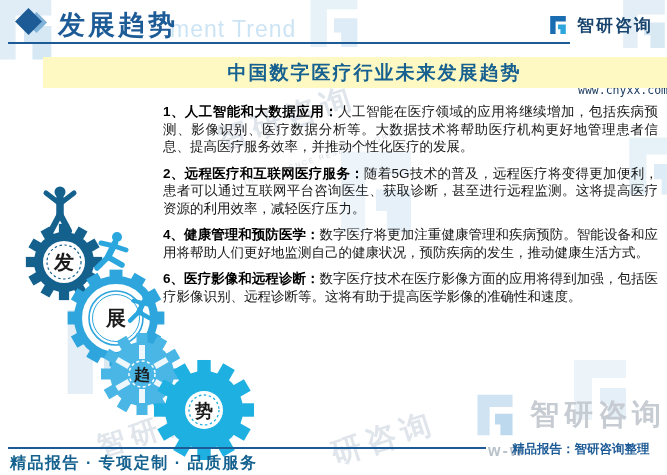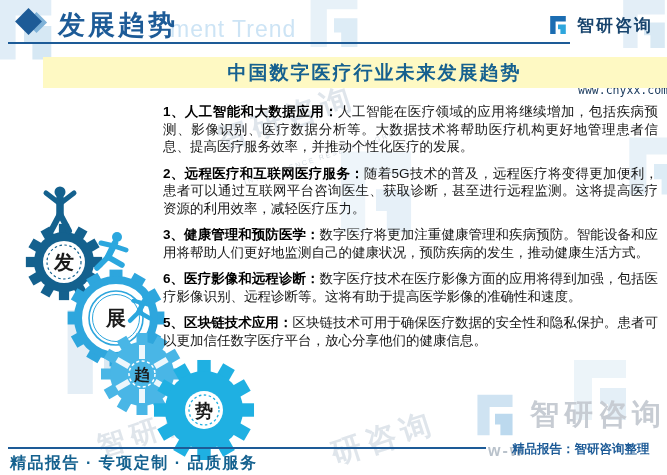--- a/index.html
+++ b/index.html
@@ -199,23 +199,22 @@
       <path d="M22 14 L34 18" stroke-width="5" fill="none"></path>
       <path d="M22 14 L9 11" stroke-width="5" fill="none"></path>
       <path d="M16 25 L30 33" stroke-width="5.5" fill="none"></path>
       <path d="M16 25 L5 36" stroke-width="5.5" fill="none"></path>
     </g>
   </svg>
 
   <div class="content">
     <p class="trend"><b>1、人工智能和大数据应用：</b><span>人工智能在医疗领域的应用将继续增加，包括疾病预测、影像识别、医疗数据分析等。大数据技术将帮助医疗机构更好地管理患者信息、提高医疗服务效率，并推动个性化医疗的发展。</span></p>
     <p class="trend"><b>2、远程医疗和互联网医疗服务：</b><span>随着5G技术的普及，远程医疗将变得更加便利，患者可以通过互联网平台咨询医生、获取诊断，甚至进行远程监测。这将提高医疗资源的利用效率，减轻医疗压力。</span></p>
-    <p class="trend"><b>3、健康管理和预防医学：</b><span>数字医疗将更加注重健康管理和疾病预防。智能设备和应用将帮助人们更好地监测自己的健康状况，预防疾病的发生，推动健康生活方式。</span></p>
+    <p class="trend"><b>4、健康管理和预防医学：</b><span>数字医疗将更加注重健康管理和疾病预防。智能设备和应用将帮助人们更好地监测自己的健康状况，预防疾病的发生，推动健康生活方式。</span></p>
     <p class="trend"><b>6、医疗影像和远程诊断：</b><span>数字医疗技术在医疗影像方面的应用将得到加强，包括医疗影像识别、远程诊断等。这将有助于提高医学影像的准确性和速度。</span></p>
-    <p class="trend"><b>5、区块链技术应用：</b><span>区块链技术可用于确保医疗数据的安全性和隐私保护。患者可以更加信任数字医疗平台，放心分享他们的健康信息。</span></p>
   </div>
 
   <div class="footer-wm">
     <svg width="54" height="54" viewBox="0 0 40 40">
       <path d="M7 5 H33 V14 H16 V35 H7 Z" fill="#cfe3f2"></path>
       <path d="M20 19 H33 V35 H24 V27 H20 Z" fill="#bcd9ee"></path>
     </svg>
     <span class="footer-wm-text">智研咨询</span>
   </div>
 

